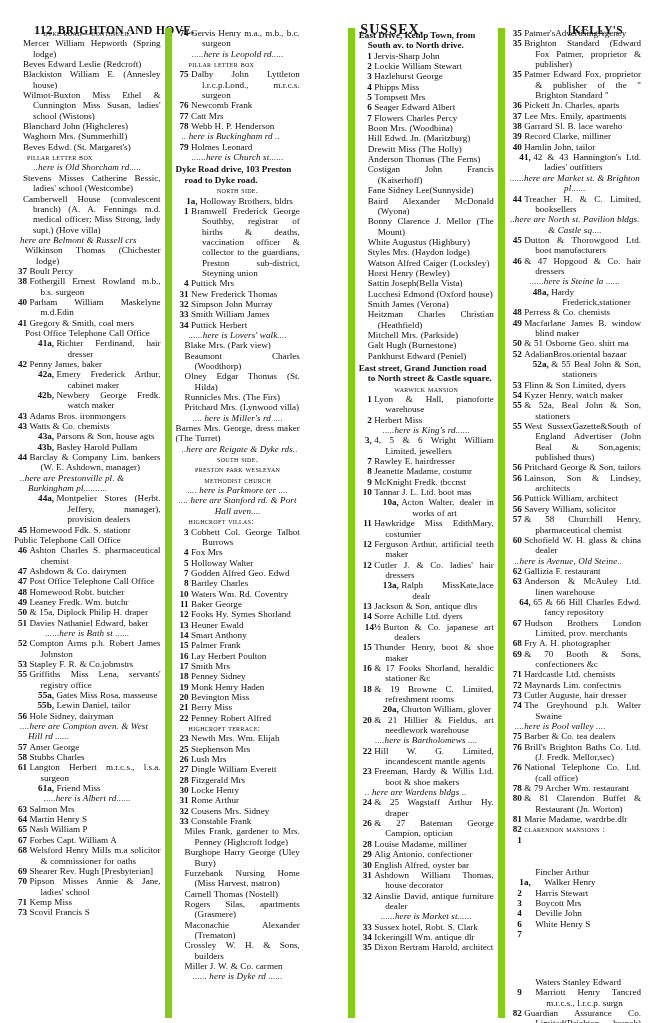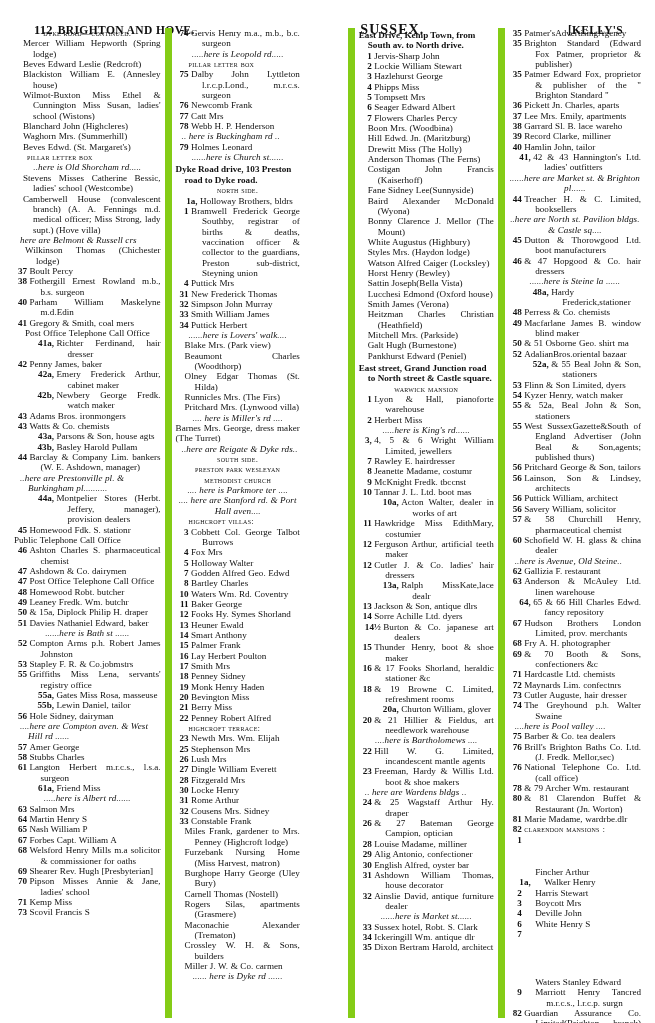--- a/index.html
+++ b/index.html
@@ -569,24 +569,24 @@
           <span class="txt hang">Cousens Mrs. Sidney</span>
         </div>
         <div class="entry jfy">
           <span class="num">33</span>
           <span class="txt hang">Constable Frank</span>
         </div>
         <div class="entry jfy plain">
           <span class="txt hang">Miles Frank, gardener to Mrs. Penney (Highcroft lodge)</span>
         </div>
         <div class="entry jfy plain">
+          <span class="txt hang">Burghope Harry George (Uley Bury)</span>
+        </div>
+        <div class="entry jfy plain">
           <span class="txt hang">Furzebank Nursing Home (Miss Harvest, matron)</span>
-        </div>
-        <div class="entry jfy plain">
-          <span class="txt hang">Burghope Harry George (Uley Bury)</span>
         </div>
         <div class="entry jfy plain">
           <span class="txt hang">Carnell Thomas (Nostell)</span>
         </div>
         <div class="entry jfy plain">
           <span class="txt hang">Rogers Silas, apartments (Grasmere)</span>
         </div>
         <div class="entry jfy plain">
           <span class="txt hang">Maconachie Alexander (Trematon)</span>
         </div>

